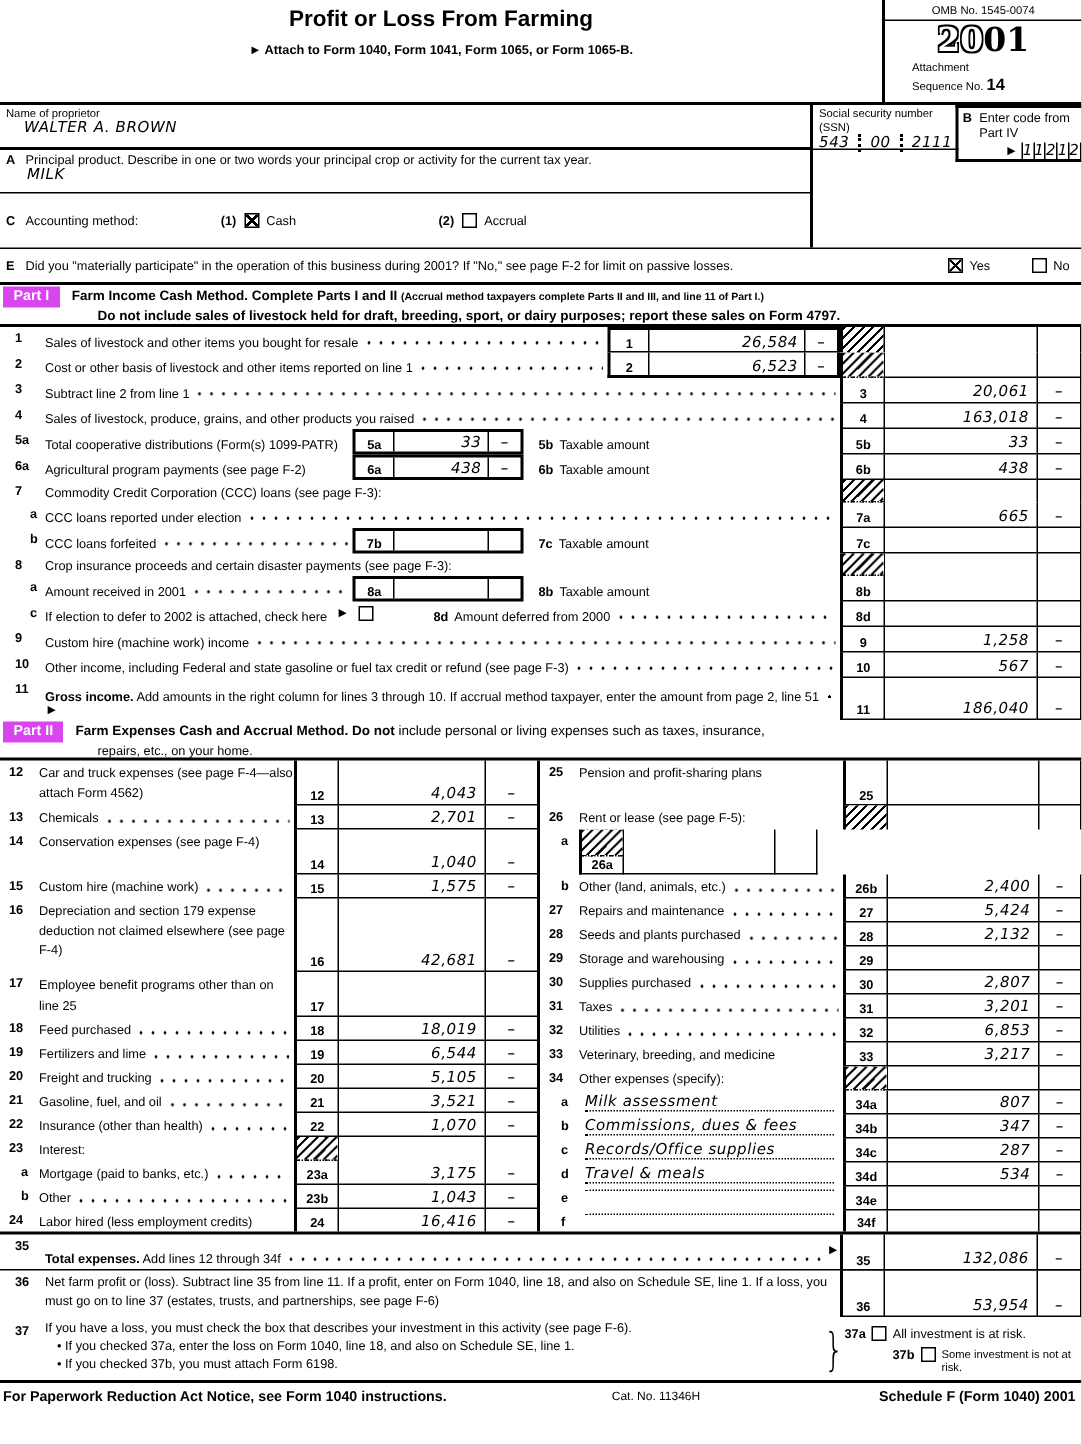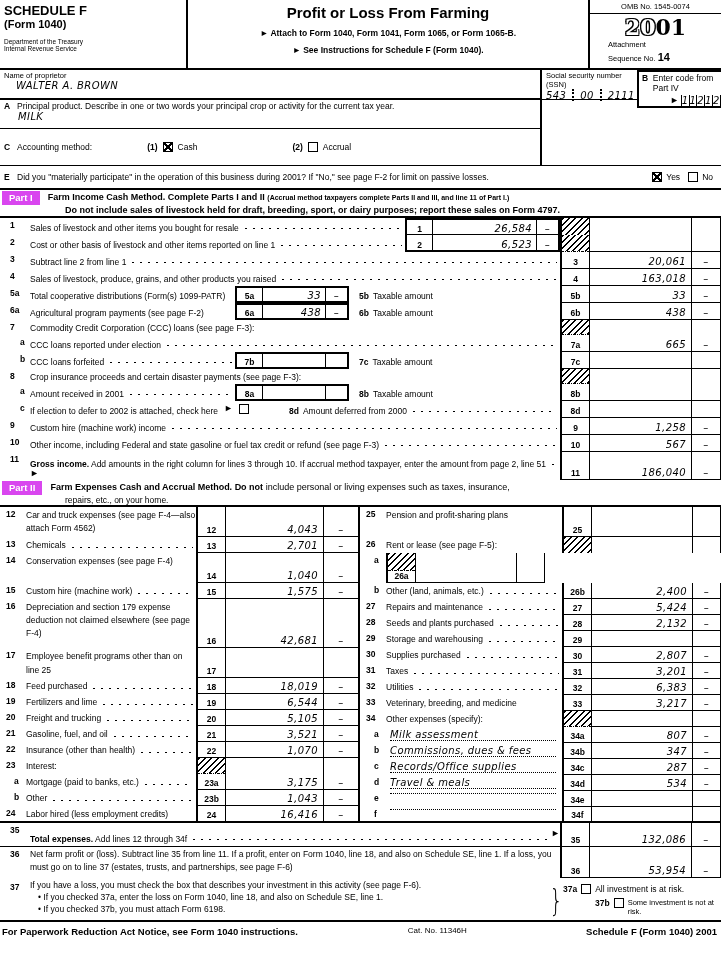--- a/index.html
+++ b/index.html
@@ -121,30 +121,23 @@
   .footer .fl { font-weight:bold; font-size:9.5px; }
   .footer .fc { font-size:8px; margin-left:110px; }
   .footer .fr { font-weight:bold; font-size:9.5px; margin-left:auto; }
 </style>
 </head>
 <body>
 
 <div class="page">
 
   <div class="hdr">
-    <div class="hdr-left">
-      <div class="t1">SCHEDULE F</div>
-      <div class="t2">(Form 1040)</div>
-      <div class="t3">Department of the Treasury</div>
-      <div class="t3">Internal Revenue Service</div>
-    </div>
     <div class="hdr-c">
       <div class="title">Profit or Loss From Farming</div>
       <div class="sub">► Attach to Form 1040, Form 1041, Form 1065, or Form 1065-B.</div>
-      <div class="sub">► See Instructions for Schedule F (Form 1040).</div>
     </div>
     <div class="hdr-r">
       <div class="omb">OMB No. 1545-0074</div>
       <div class="logo"><span class="y-out">20</span><span>01</span></div>
       <div class="att">Attachment</div>
       <div class="att seq"><span>Sequence No.</span> <span class="no">14</span></div>
     </div>
   </div>
 
   <div class="idblock">
@@ -211,21 +204,21 @@
           <span class="dcell hw">3</span>
         </div>
       </div>
     </div>
   </div>
 
   <div class="erow">
     <span class="lnumA">E</span>
     <span>Did you "materially participate" in the operation of this business during 2001? If "No," see page F-2 for limit on passive losses.</span>
     <span class="cb checked" style="margin-left:auto"></span>
-    <span style="margin:0 8px 0 4px">Yes</span>
+    <span style="margin:0 28px 0 4px">Yes</span>
     <span class="cb"></span>
     <span style="margin:0 4px">No</span>
   </div>
 
   <div class="p1head">
     <div class="band">
       <span class="badge">Part I</span>
       <span class="txt"><span class="b">Farm Income  Cash Method. Complete Parts I and II</span>
       <span class="small-b">(Accrual method taxpayers complete Parts II and III, and line 11 of Part I.)</span></span>
     </div>
@@ -694,21 +687,21 @@
         <div class="eamt hw">3,201</div>
         <div class="ecent hw">–</div>
       </div>
       <div class="xr" style="height:16px">
         <div class="xnum">32</div>
         <div class="xdesc">
             <span>Utilities</span>
             <span class="dots"></span>
           </div>
         <div class="eno">32</div>
-        <div class="eamt hw">6,383</div>
+        <div class="eamt hw">6,853</div>
         <div class="ecent hw">–</div>
       </div>
       <div class="xr" style="height:16px">
         <div class="xnum">33</div>
         <div class="xdesc">
             <span>Veterinary, breeding, and medicine</span>
           </div>
         <div class="eno">33</div>
         <div class="eamt hw">3,217</div>
         <div class="ecent hw">–</div>

